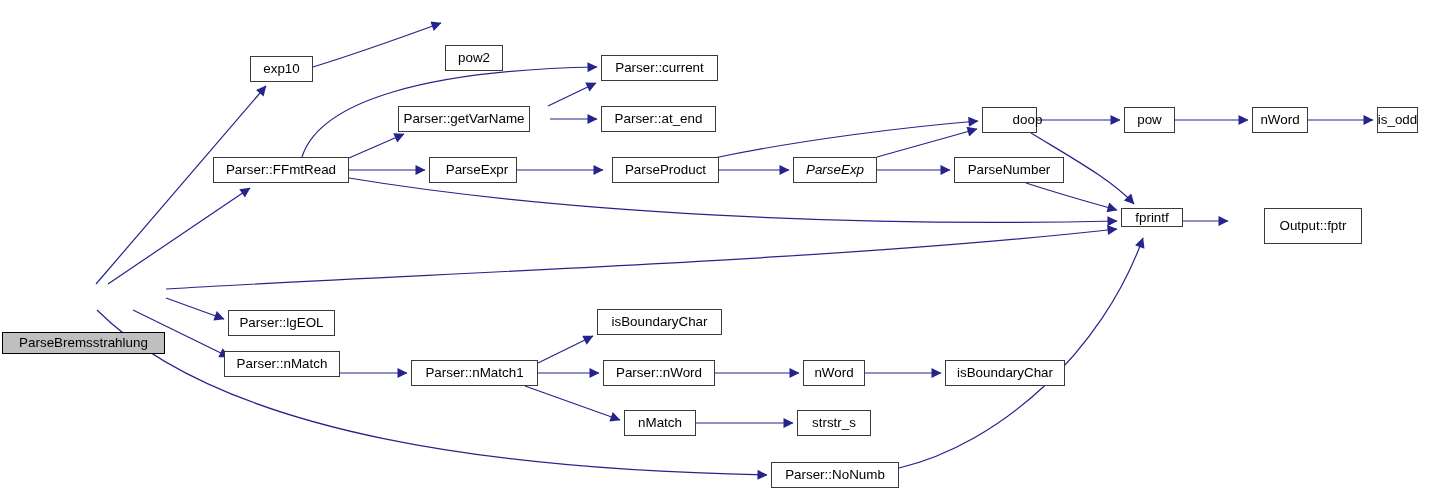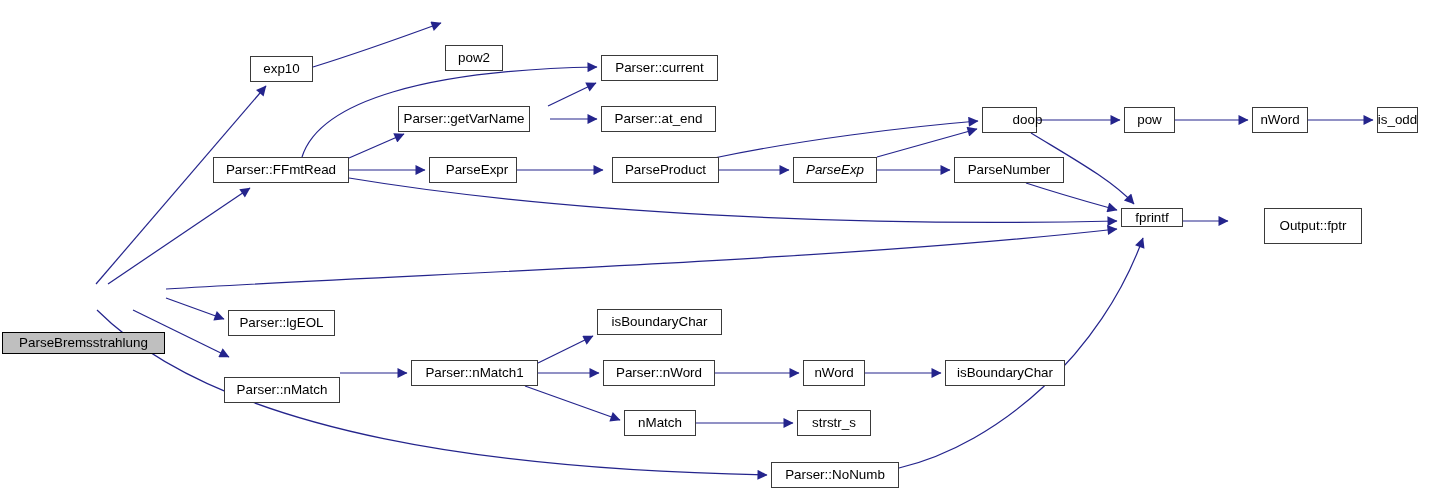--- a/index.html
+++ b/index.html
@@ -97,21 +97,21 @@
       <div class="node" style="left: 612px; top: 157px; width: 107px; height: 26px;">ParseProduct</div>
       <div class="node" style="left: 793px; top: 157px; width: 84px; height: 26px; font-style: italic;">ParseExp</div>
       <div class="node" style="left: 982px; top: 107px; width: 55px; height: 26px; padding-left: 36px;">doop</div>
       <div class="node" style="left: 1124px; top: 107px; width: 51px; height: 26px;">pow</div>
       <div class="node" style="left: 1252px; top: 107px; width: 56px; height: 26px;">nWord</div>
       <div class="node" style="left: 1377px; top: 107px; width: 41px; height: 26px;">is_odd</div>
       <div class="node" style="left: 954px; top: 157px; width: 110px; height: 26px;">ParseNumber</div>
       <div class="node" style="left: 1121px; top: 208px; width: 62px; height: 19px;">fprintf</div>
       <div class="node" style="left: 1264px; top: 208px; width: 98px; height: 36px; text-align: right;">Output::fptr</div>
       <div class="node" style="left: 228px; top: 310px; width: 107px; height: 26px;">Parser::lgEOL</div>
-      <div class="node" style="left: 224px; top: 377px; width: 116px; height: 26px;">Parser::nMatch</div>
+      <div class="node" style="left: 224px; top: 351px; width: 116px; height: 26px;">Parser::nMatch</div>
       <div class="node" style="left: 411px; top: 360px; width: 127px; height: 26px;">Parser::nMatch1</div>
       <div class="node" style="left: 597px; top: 309px; width: 125px; height: 26px;">isBoundaryChar</div>
       <div class="node" style="left: 603px; top: 360px; width: 112px; height: 26px;">Parser::nWord</div>
       <div class="node" style="left: 803px; top: 360px; width: 62px; height: 26px;">nWord</div>
       <div class="node" style="left: 945px; top: 360px; width: 120px; height: 26px;">isBoundaryChar</div>
       <div class="node" style="left: 624px; top: 410px; width: 72px; height: 26px;">nMatch</div>
       <div class="node" style="left: 797px; top: 410px; width: 74px; height: 26px;">strstr_s</div>
       <div class="node" style="left: 771px; top: 462px; width: 128px; height: 26px;">Parser::NoNumb</div>
     </div>
 </div>

